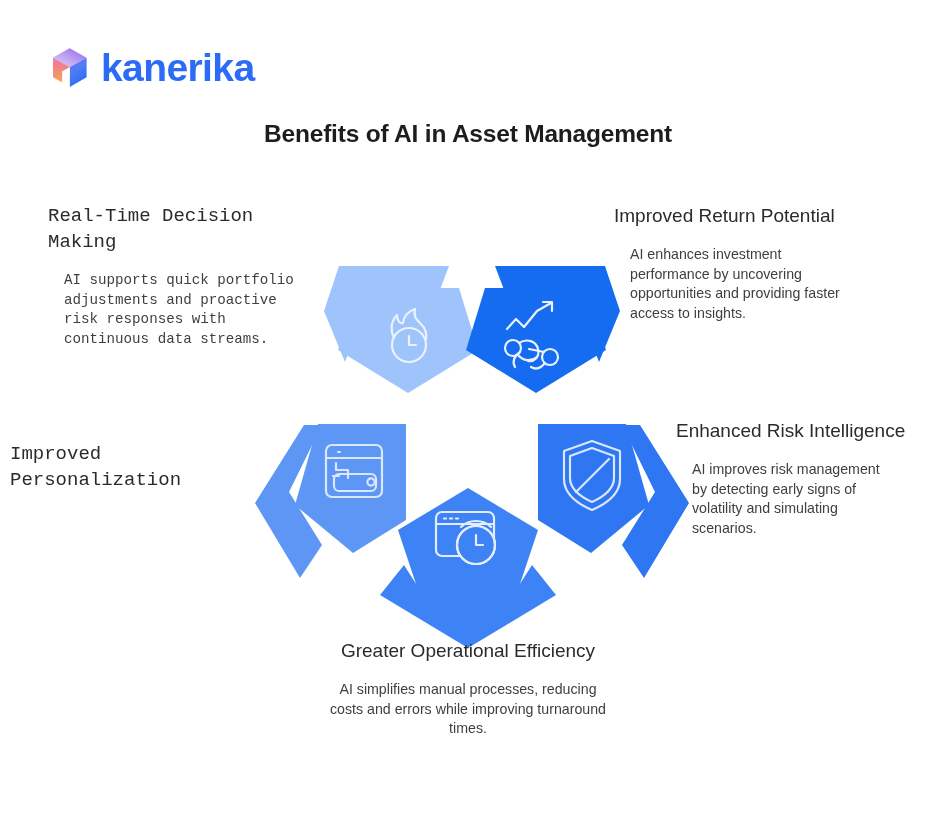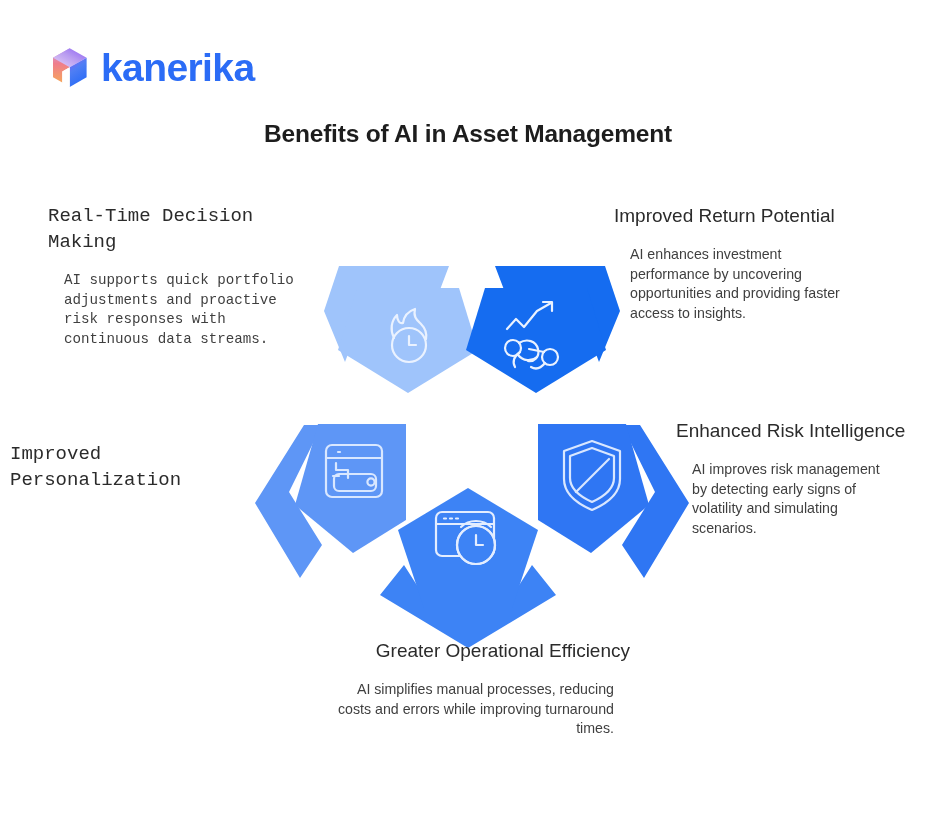--- a/index.html
+++ b/index.html
@@ -35,21 +35,21 @@
   .blk{position:absolute;}
   .blk .hd{
     font-size:19px;line-height:26px;color:#2b2b2b;font-weight:400;
     margin:0 0 11px 0;
   }
   .blk .bd{
     font-size:14.2px;line-height:19.5px;color:#3f3f3f;margin:16px;
   }
   .ar{font-family:Liberation Mono, monospace;}
   .al{text-align:left;}
-  .ac{text-align:right;}
+  .ac{text-align:center;}
 
   #blk0{left:48px;  top:203px; width:262px;}
   #blk1{left:614px; top:203px; width:248px;}
   #blk2{left:10px;  top:441px; width:252px;}
   #blk3{left:676px; top:418px; width:238px;}
   #blk4{left:306px; top:638px; width:324px;}
 </style>
 </head>
 <body style="background: rgb(255, 255, 255);">
 

